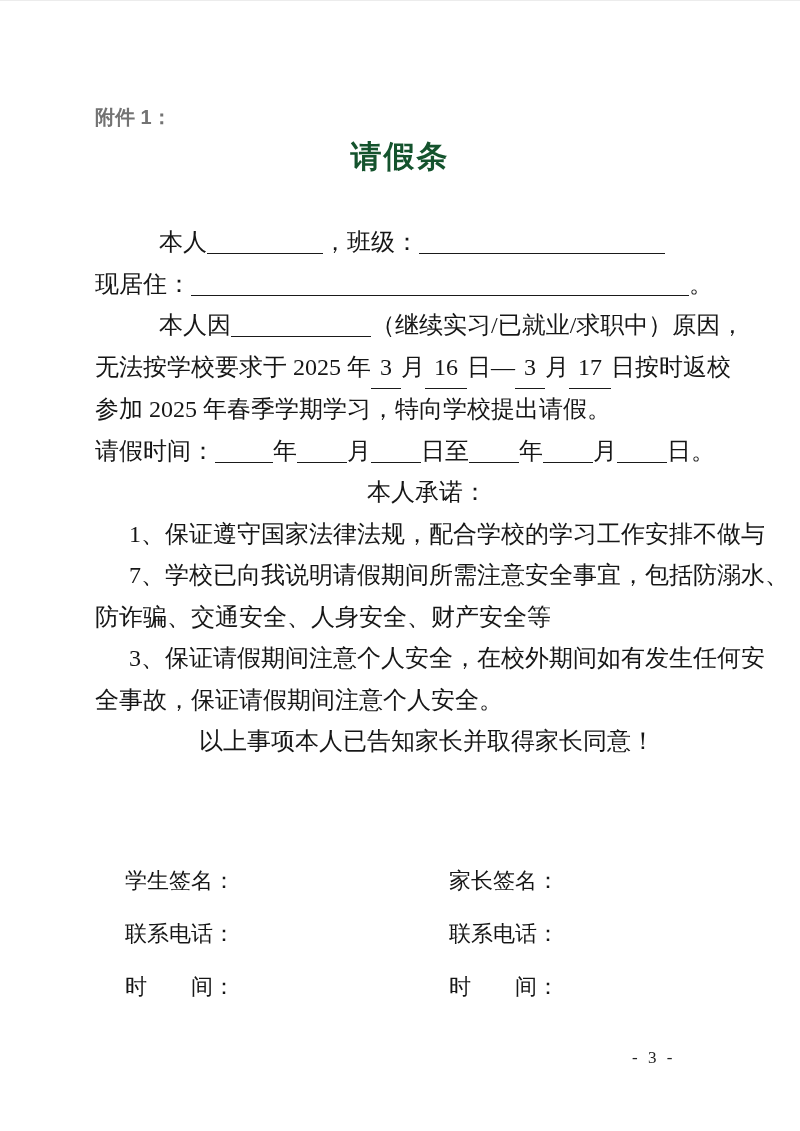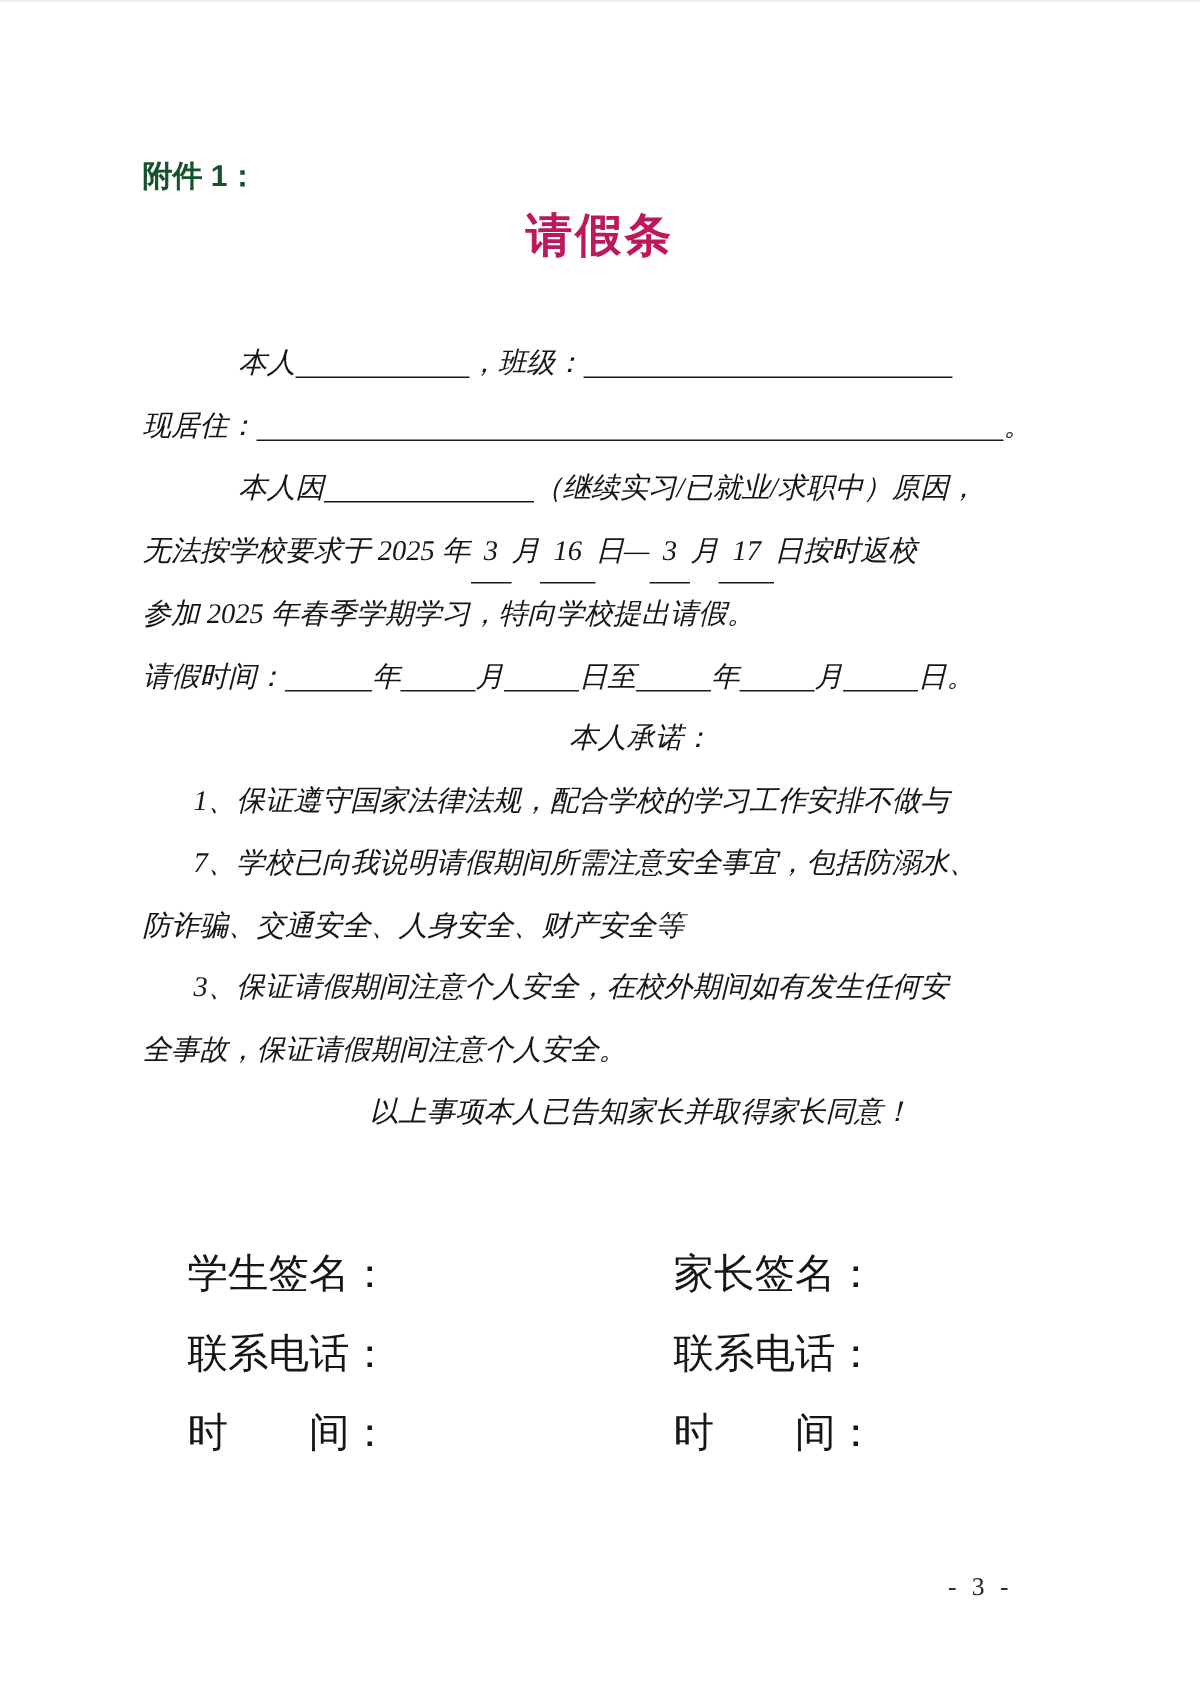--- a/index.html
+++ b/index.html
@@ -3,41 +3,41 @@
 <meta charset="utf-8">
 <style>
   html,body{margin:0;padding:0;background:#ffffff;}
   .page{
     position:relative;width:800px;height:1131px;background:#ffffff;
     font-family:"Liberation Serif","DejaVu Serif",serif;color:#161616;
     overflow:hidden;border-top:1px solid #ececec;
   }
   .attachment{
     position:absolute;left:95px;top:103px;font-size:20px;font-weight:bold;
-    font-family:"Liberation Sans","DejaVu Sans",sans-serif;color:#14532d;
+    font-family:"Liberation Sans","DejaVu Sans",sans-serif;color:#737373;
   }
   .title{
     position:absolute;left:0;top:135px;width:100%;margin:0;text-align:center;
     font-size:31px;font-weight:bold;letter-spacing:2px;
-    font-family:"Liberation Sans","DejaVu Sans",sans-serif;color:#be185d;
+    font-family:"Liberation Sans","DejaVu Sans",sans-serif;color:#14532d;
   }
   .body-block{
     position:absolute;left:95px;top:221px;width:618px;
-    font-size:19px;line-height:41.5px;font-style:italic;
+    font-size:24px;line-height:41.5px;
   }
   .line{white-space:nowrap;}
   .blank{
     display:inline-block;border-bottom:1.5px solid #1a1a1a;
     height:1em;vertical-align:-4px;
   }
   .fill{
     display:inline-block;border-bottom:1.5px solid #1a1a1a;padding:0 9px;
   }
   .signatures{
-    position:absolute;left:125px;top:822px;width:580px;font-size:27px;
+    position:absolute;left:125px;top:853px;width:580px;font-size:22px;
   }
   .sig-row{position:relative;height:53px;line-height:53px;}
   .sig-left{position:absolute;left:0;}
   .sig-right{position:absolute;left:295px;margin-left:29px;}
   .pagenum{
     position:absolute;left:632px;top:1047px;font-size:17px;
     letter-spacing:3px;color:#222222;
   }
 </style>
 </head>

